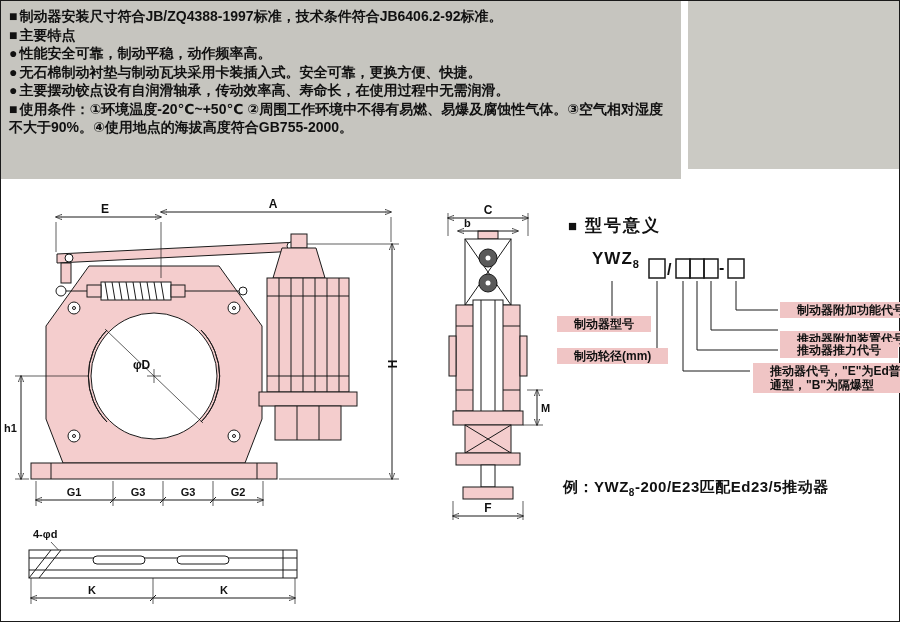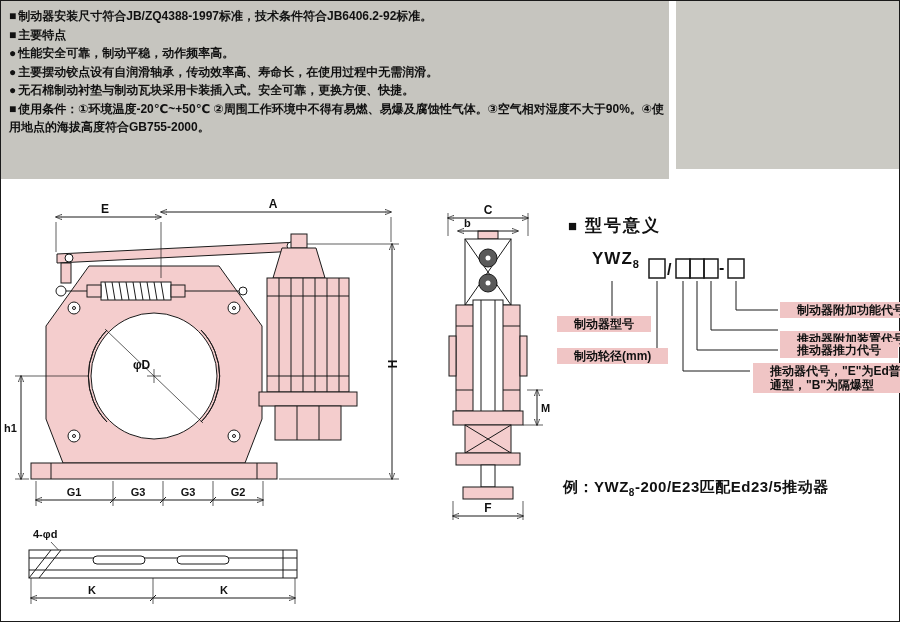--- a/index.html
+++ b/index.html
@@ -1,21 +1,21 @@
 <!DOCTYPE html>
 <html><head>
 <meta charset="utf-8">
 <style>
   html,body{margin:0;padding:0;}
   body{width:900px;height:622px;position:relative;background:#fff;
        font-family:"Liberation Sans","DejaVu Sans",sans-serif;overflow:hidden;color:#111;}
   .page{position:absolute;inset:0;width:898px;height:620px;border:1px solid #1a1a1a;background:#fff;}
   
   .hdr{position:absolute;left:0;top:0;width:898px;height:178px;display:flex;}
-  .hdr-left{width:658px;background:#c6c5bf;padding:6px 2px 5px 8px;font-size:12px;
+  .hdr-left{width:658px;background:#c6c5bf;padding:6px 14px 5px 8px;font-size:14px;
             font-weight:600;line-height:18.5px;}
   .hdr-gap{width:7px;background:#fff;}
   .hdr-right{flex:1;background:#cbcac4;height:168px;}
   .bullet{display:inline-block;margin-right:2px;}
   
   .dr{position:absolute;left:0;top:185px;}
   .dr line,.dr path,.dr rect,.dr circle,.dr polygon{stroke:#1a1a1a;fill:none;stroke-width:1;}
   .dr .pk{fill:#f4cdcd;}
   .dr .wh{fill:#ffffff;}
   .dr .dk{fill:#5a5a5a;}
@@ -43,22 +43,22 @@
 </head>
 <body>
 
 <div class="page">
 
   <div class="hdr">
     <div class="hdr-left">
       <div><span class="bullet">■</span><span>制动器安装尺寸符合JB/ZQ4388-1997标准，技术条件符合JB6406.2-92标准。</span></div>
       <div><span class="bullet">■</span><span>主要特点</span></div>
       <div><span class="bullet">●</span><span>性能安全可靠，制动平稳，动作频率高。</span></div>
+      <div><span class="bullet">●</span><span>无石棉制动衬垫与制动瓦块采用卡装插入式。安全可靠，更换方便、快捷。</span></div>
       <div><span class="bullet">●</span><span>主要摆动铰点设有自润滑轴承，传动效率高、寿命长，在使用过程中无需润滑。</span></div>
-      <div><span class="bullet">●</span><span>无石棉制动衬垫与制动瓦块采用卡装插入式。安全可靠，更换方便、快捷。</span></div>
       <div><span class="bullet">■</span><span>使用条件：①环境温度-20℃~+50℃ ②周围工作环境中不得有易燃、易爆及腐蚀性气体。③空气相对湿度不大于90%。④使用地点的海拔高度符合GB755-2000。</span></div>
     </div>
     <div class="hdr-gap"></div>
     <div class="hdr-right"></div>
   </div>
 
   <svg class="dr" width="555" height="437" viewBox="0 0 555 437">
     <defs>
       <marker id="ma" viewBox="0 0 10 10" refX="9" refY="5" markerWidth="7" markerHeight="7" orient="auto-start-reverse">
         <path d="M0,1 L10,5 L0,9 z" fill="#111" stroke="none"></path>

